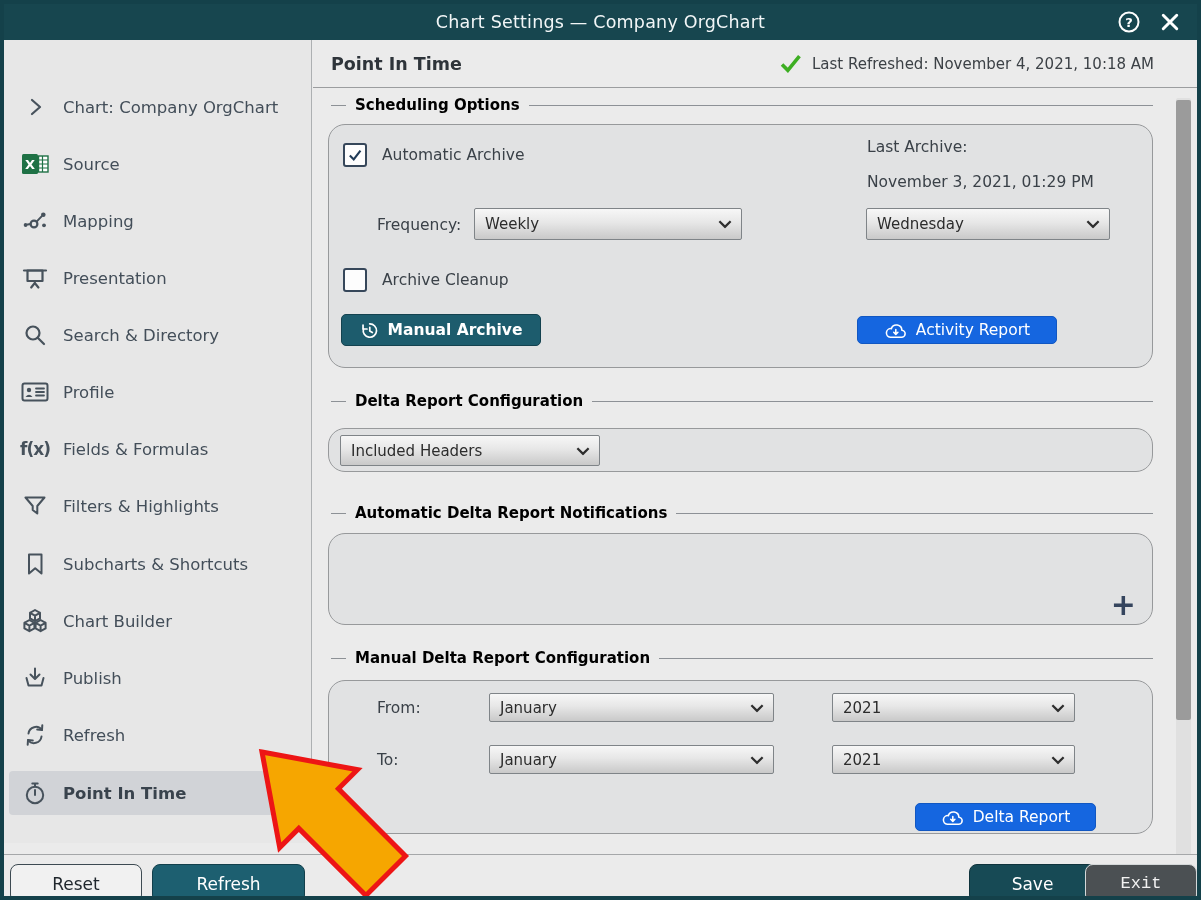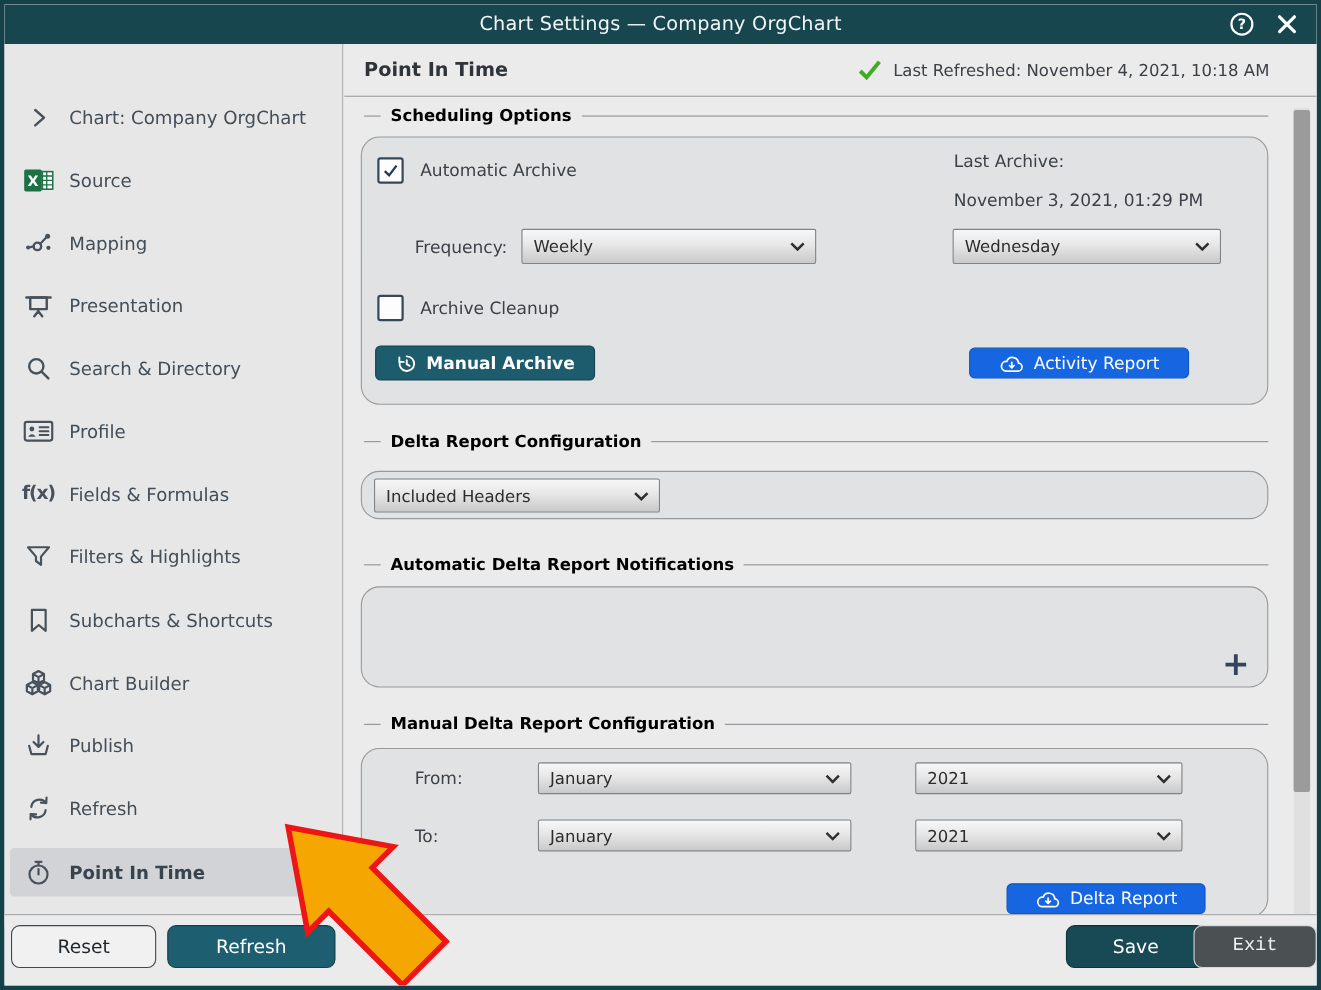--- a/index.html
+++ b/index.html
@@ -47,21 +47,21 @@
   .btn{position:absolute;display:flex;align-items:center;justify-content:center;gap:9px;color:#ffffff;cursor:pointer;white-space:nowrap;}
   .btn-teal{background:#1d5c6d;border:1px solid #14424f;border-radius:5px;font-size:15.5px;font-weight:600;}
   .btn-blue{background:#1566e0;border:1px solid #1157c2;border-radius:5px;font-size:15.5px;}
   .plus-btn{position:absolute;right:16px;bottom:4px;font-size:30px;font-weight:600;color:#35455e;cursor:pointer;line-height:1;}
 
   
   .scroll-track{position:absolute;left:863px;top:58px;width:15px;height:776px;background:#e0e0e0;border-radius:2px;}
   .scroll-thumb{position:absolute;left:0;top:2px;width:15px;height:620px;background:#9b9b9b;border-radius:2px;cursor:grab;}
 
   
-  .footer{position:absolute;left:0;right:0;bottom:0;height:65px;background:#ebebeb;border-top:1px solid #a5a7a9;padding-left:14px;}
+  .footer{position:absolute;left:0;right:0;bottom:0;height:42px;background:#ebebeb;border-top:1px solid #a5a7a9;padding-left:14px;}
   .fbtn{position:absolute;top:9px;height:39px;display:flex;align-items:center;justify-content:center;border-radius:8px;font-size:17px;cursor:pointer;}
   .fbtn-reset{left:6px;width:132px;background:#f1f1f1;border:1.5px solid #3d4a52;color:#1f262c;}
   .fbtn-refresh{left:148px;width:153px;background:#1d5f70;border:1px solid #123f4b;color:#fff;}
   .fbtn-save{left:946px;width:127px;background:#174a55;border:1px solid #0f333c;color:#fff;margin-left:19px;}
   .fbtn-exit{left:1081px;width:112px;background:#4b5053;border:1px solid #d4d8d9;color:#f2f2f2;font-family:Liberation Mono, monospace;}
 
   .callout{position:absolute;left:236px;top:726px;width:200px;height:180px;overflow:visible;pointer-events:none;z-index:40;}
 </style>
 </head>
 <body>
@@ -279,21 +279,21 @@
 
       <div class="btn btn-teal" style="left:12px;top:189px;width:200px;height:32px">
         <svg width="19" height="19" viewBox="0 0 20 20" fill="none" stroke="#fff" stroke-width="1.8" stroke-linecap="round" stroke-linejoin="round">
           <path d="M3.2 4.2 V8.4 H7.4"></path>
           <path d="M3.6 8.4 A7 7 0 1 0 10.2 3.1"></path>
           <path d="M10.3 6.8 V10.6 L13 12.2"></path>
         </svg>
         <span>Manual Archive</span>
       </div>
 
-      <div class="btn btn-blue" style="left:552px;top:191px;width:200px;height:28px">
+      <div class="btn btn-blue" style="left:528px;top:191px;width:200px;height:28px">
         <svg width="23" height="17" viewBox="0 0 22 16" fill="none" stroke="#fff" stroke-width="1.5" stroke-linecap="round" stroke-linejoin="round">
           <path d="M6 14.5 h10.5 a3.4 3.4 0 0 0 0.6 -6.8 A5.2 5.2 0 0 0 7 6.2 A3.9 3.9 0 0 0 6 14.5 Z"></path>
           <path d="M11.3 7 v4.5 M9.3 9.7 l2 2 2 -2"></path>
         </svg>
         <span>Activity Report</span>
       </div>
     </div>
 
     <div class="legend" style="top:352px">
       <span class="tick"></span>

